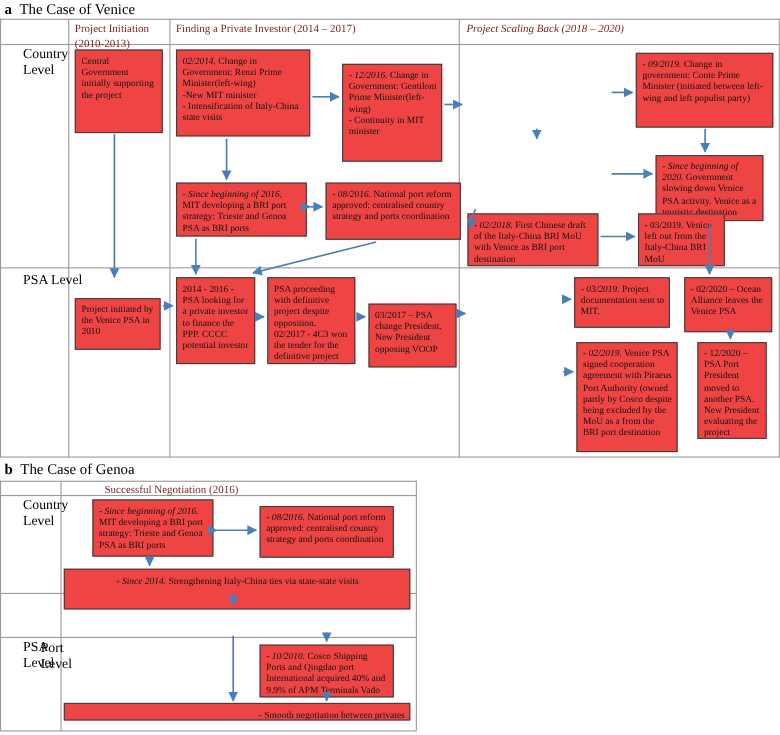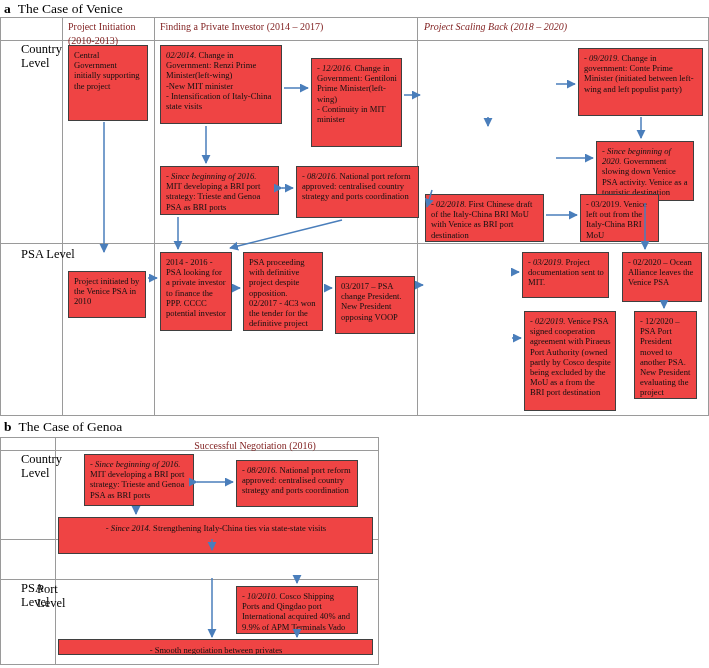--- a/index.html
+++ b/index.html
@@ -38,21 +38,21 @@
   .gl.h { height: 1px; }
   .gl.v { width: 1px; }
 
   .col-head {
     position: absolute;
     font-size: 10px;
     line-height: 14px;
     padding: 2px 0 0 4px;
     color: #7f1d1d;
   }
-  .col-head.center { text-align: center; padding-left: 38px; }
+  .col-head.center { text-align: left; padding-left: 38px; }
 
   .row-label {
     position: absolute;
     font-size: 12.5px;
     line-height: 14px;
     padding-left: 19px;
     color: #000;
   }
 
   
@@ -228,21 +228,21 @@
   <div class="row-label" style="left:2px; top:164px; width:52px;margin-left:16px;">Port<br>Level</div>
 
   <div class="box" style="left:84px; top:36px; width:110px; height:52px;">- <span class="it">Since beginning of 2016.</span><span> MIT developing a BRI port strategy: Trieste and Genoa PSA as BRI ports</span></div>
 
   <div class="box" style="left:236px; top:42px; width:122px; height:47px;">- <span class="it">08/2016.</span><span> National port reform approved: centralised country strategy and ports coordination</span></div>
 
   <div class="box center-text" style="left:58px; top:99px; width:315px; height:37px;">- <span class="it">Since 2014.</span><span> Strengthening Italy-China ties via state-state visits</span></div>
 
   <div class="box" style="left:236px; top:168px; width:122px; height:48px;">- <span class="it">10/2010.</span><span> Cosco Shipping Ports and Qingdao port International acquired 40% and 9.9% of APM Terminals Vado Ligure S.p.A.</span></div>
 
-  <div class="box center-text" style="left:58px; top:221px; width:315px; height:16px;">- Smooth negotiation between privates</div>
+  <div class="box center-text" style="left:58px; top:221px; width:315px; height:16px;text-align:right;">- Smooth negotiation between privates</div>
 
   <div class="arrow" style="left:0; top:0; width:379px; height:250px;">
     <svg width="379" height="250" viewBox="0 0 379 250">
       <defs>
         <marker id="bh" markerWidth="7" markerHeight="7" refX="5.4" refY="3" orient="auto">
           <path d="M0,0 L6,3 L0,6 z" fill="#4a7ebb"></path>
         </marker>
         <marker id="bh2" markerWidth="7" markerHeight="7" refX="5.4" refY="3" orient="auto">
           <path d="M0,0 L6,3 L0,6 z" fill="#4a7ebb"></path>
         </marker>

